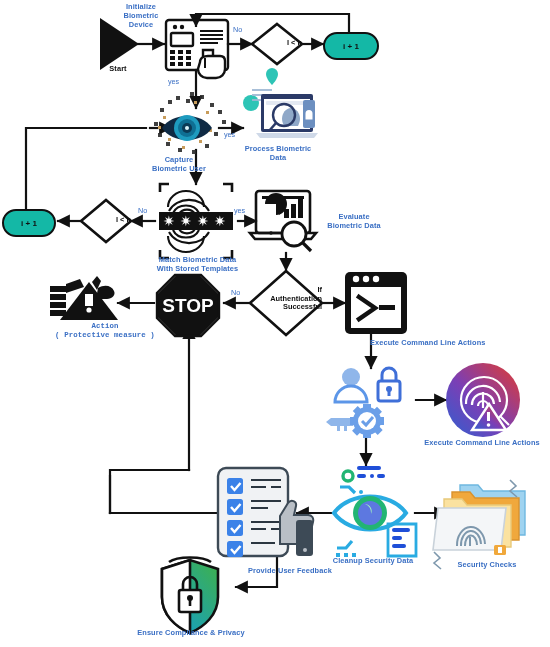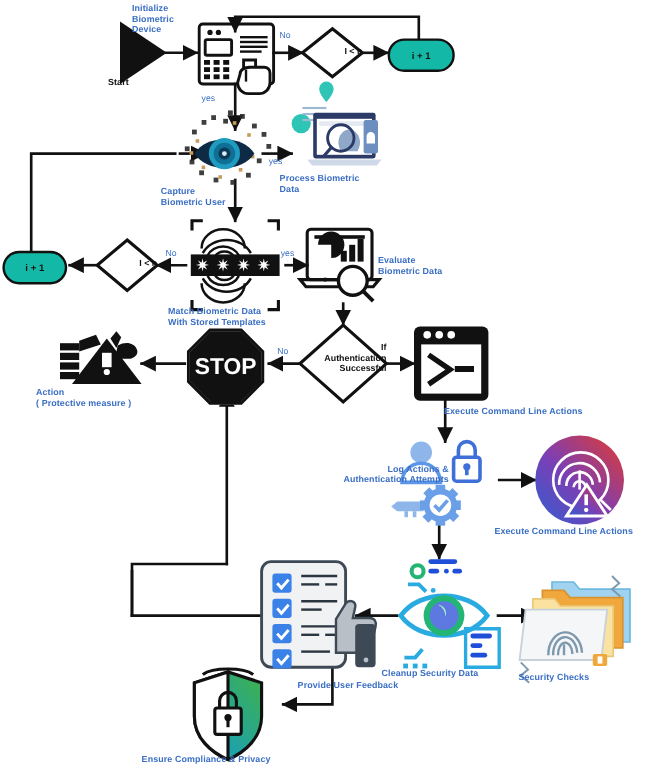--- a/index.html
+++ b/index.html
@@ -2,21 +2,21 @@
 <html><head>
 <meta charset="utf-8">
 <title>Biometric Authentication Flowchart</title>
 <style>
   html,body{margin:0;padding:0;background:#ffffff;}
   body{width:550px;height:647px;position:relative;overflow:hidden;
        font-family:"Liberation Sans","DejaVu Sans",sans-serif;}
   #stage{position:absolute;left:0;top:0;width:550px;height:647px;}
   svg.layer{position:absolute;left:0;top:0;width:550px;height:647px;overflow:visible;}
   .lbl{position:absolute;color:#3a6fc4;font-weight:bold;font-size:7.4px;
-       line-height:9.2px;letter-spacing:.1px;}
+       line-height:9.2px;text-align:center;letter-spacing:.1px;}
   .edgelbl{position:absolute;color:#3a6fc4;font-weight:normal;font-size:7.2px;}
   .node{position:absolute;}
   .capsule{position:absolute;border:2.4px solid #111;border-radius:999px;
            background:#14b8a6;display:flex;align-items:center;justify-content:center;
            font-size:8px;font-weight:bold;color:#111;}
   .dtext{position:absolute;text-align:right;font-size:7.4px;font-weight:bold;color:#111;
          line-height:8.6px;width:100%;}
 </style>
 </head>
 <body>
@@ -425,27 +425,25 @@
 
   <div class="lbl" style="left:233px;top:144px;width:90px;white-space:pre-line;">Process Biometric
 Data</div>
 
   <div class="lbl" style="left:140px;top:255px;width:115px;white-space:pre-line;">Match Biometric Data
 With Stored Templates</div>
 
   <div class="lbl" style="left:315px;top:212px;width:78px;white-space:pre-line;">Evaluate
 Biometric Data</div>
 
-  <div class="lbl" style="left:30px;top:322px;width:110px;white-space:pre-line;">Action
+  <div class="lbl" style="left:50px;top:322px;width:110px;white-space:pre-line;font-family:Liberation Mono, monospace;">Action
 ( Protective measure )</div>
 
   <div class="lbl" style="left:370px;top:338px;width:180px;text-align:left;">Execute Command Line Actions</div>
 
-  <div class="lbl" style="left:274px;top:386px;width:100px;white-space:pre-line;text-align:right;">Log Actions &amp;
-Authentication Attempts</div>
 
   <div class="lbl" style="left:412px;top:438px;width:140px;">Execute Command Line Actions</div>
 
   <div class="lbl" style="left:432px;top:560px;width:110px;">Security Checks</div>
 
   <div class="lbl" style="left:318px;top:556px;width:110px;">Cleanup Security Data</div>
 
   <div class="lbl" style="left:248px;top:566px;width:106px;text-align:left;">Provide User Feedback</div>
 
   <div class="lbl" style="left:118px;top:628px;width:146px;">Ensure Compliance &amp; Privacy</div>

